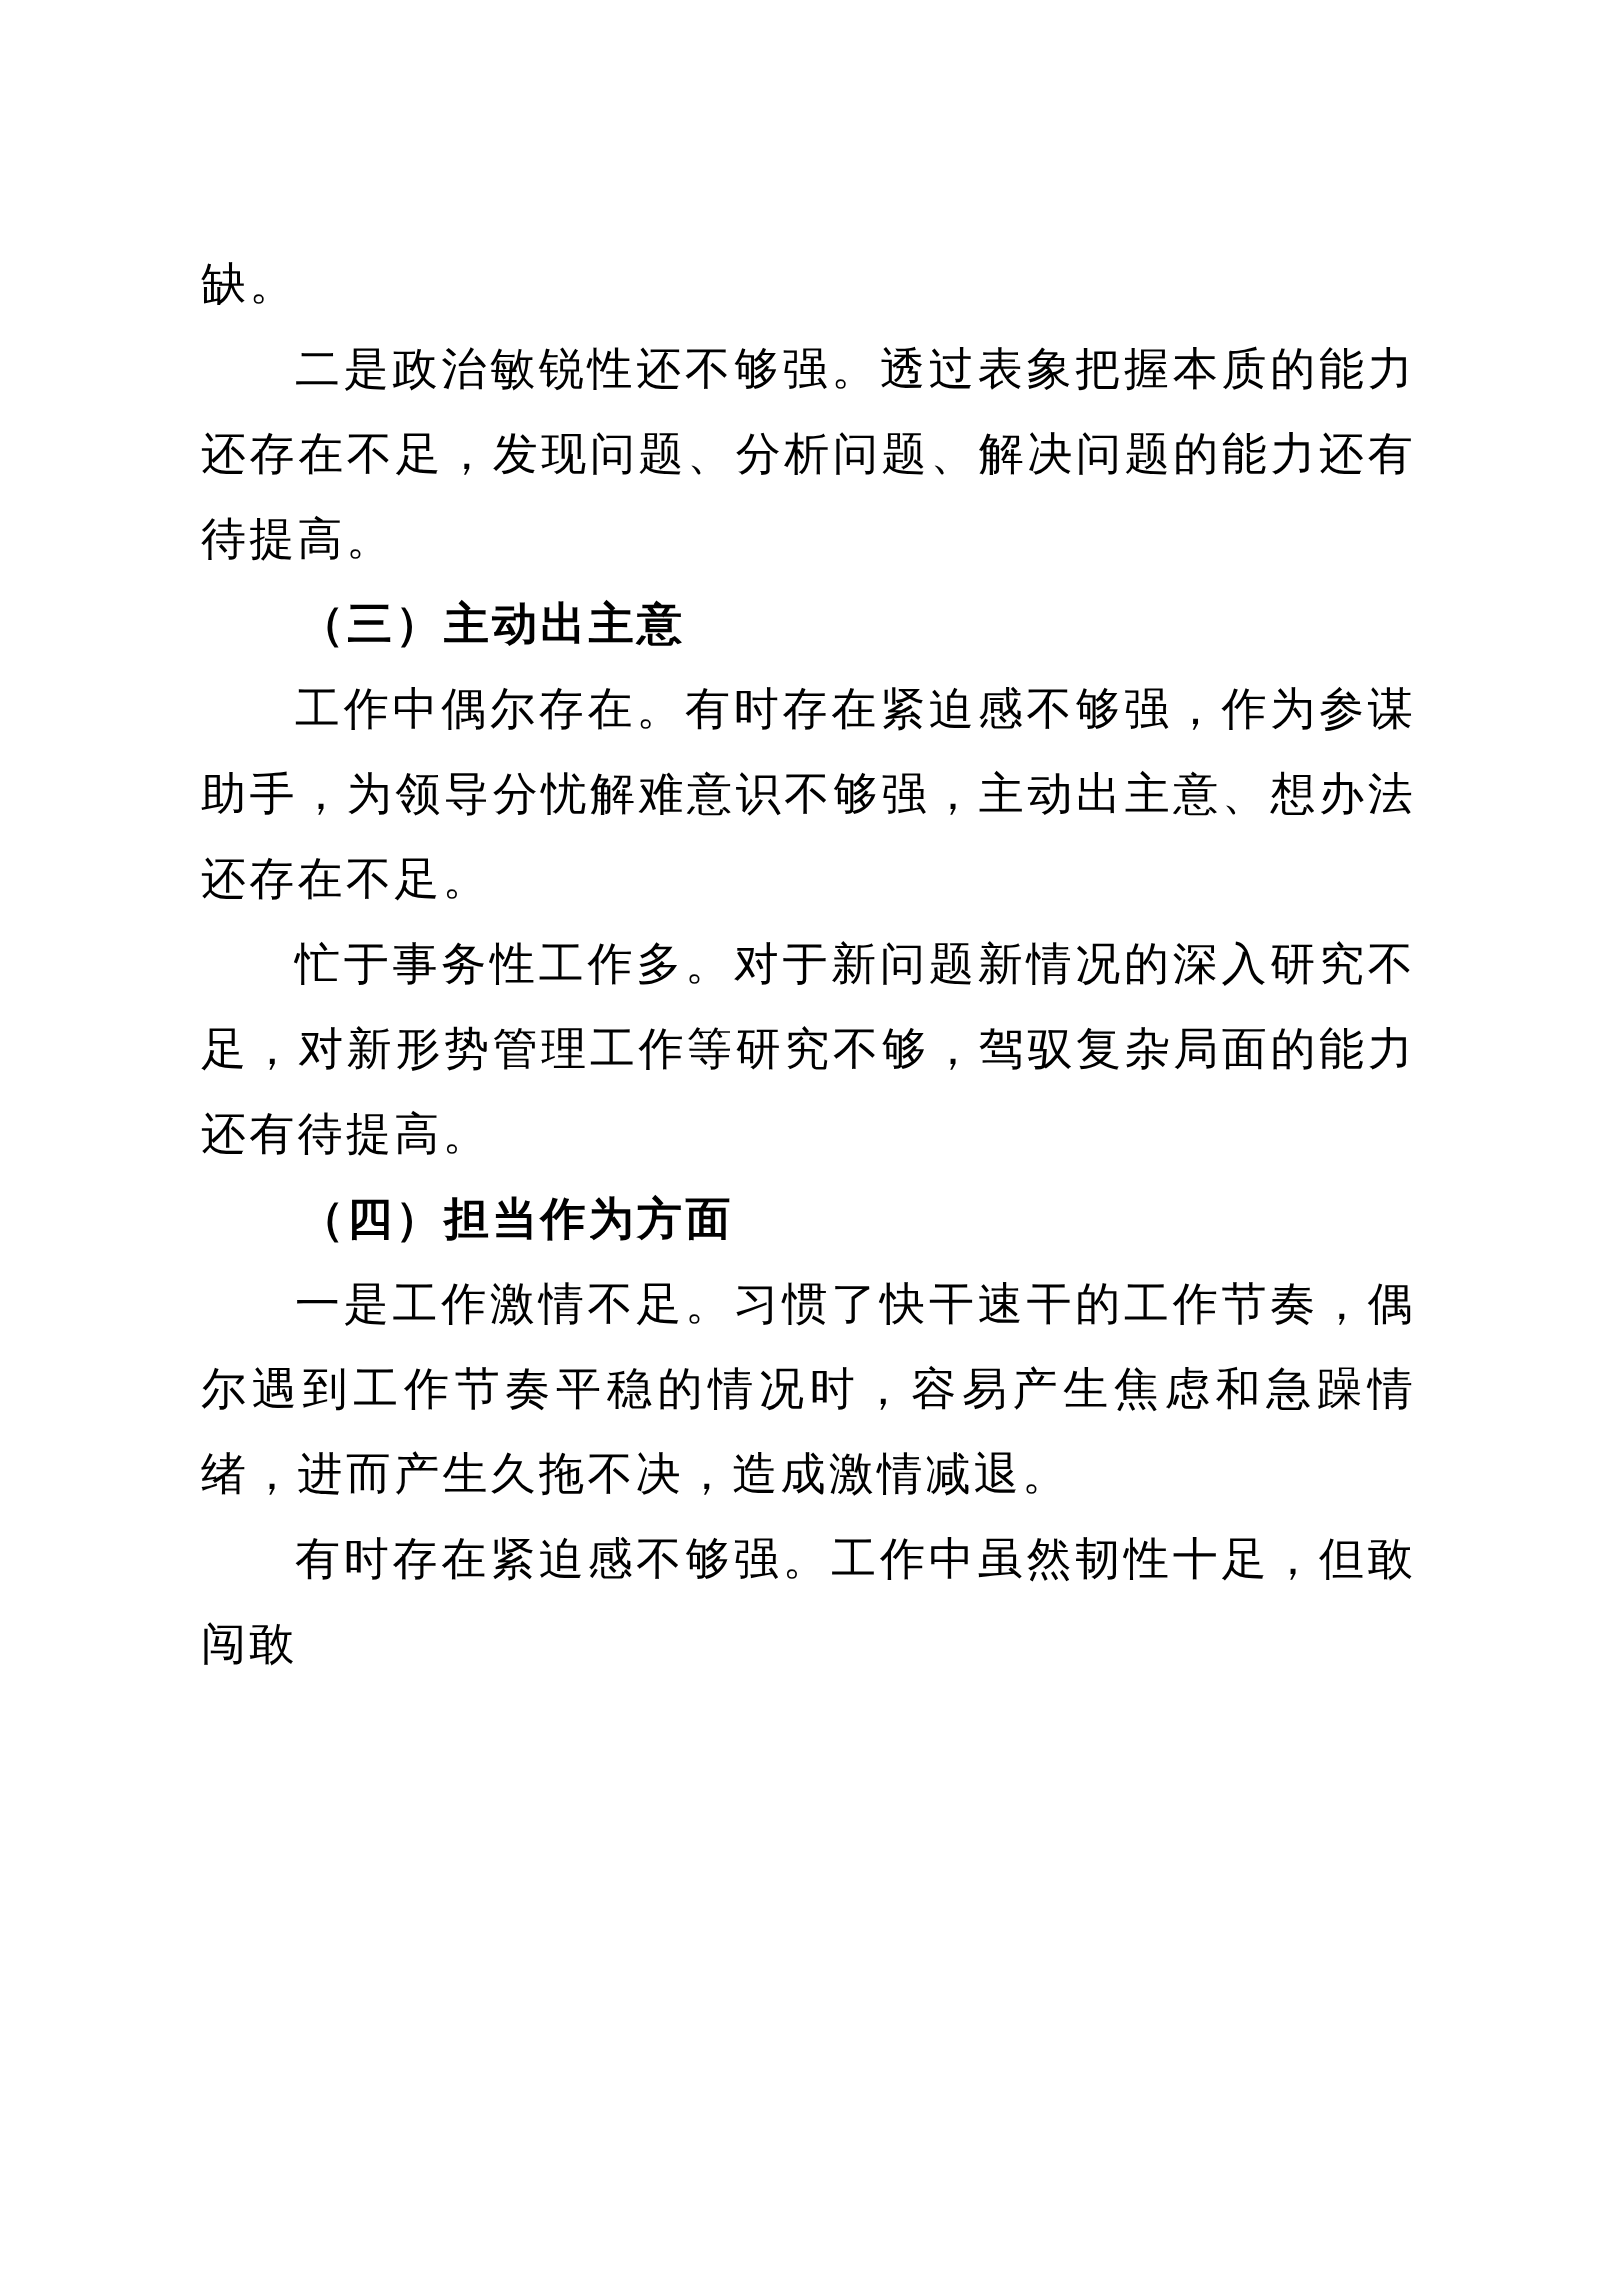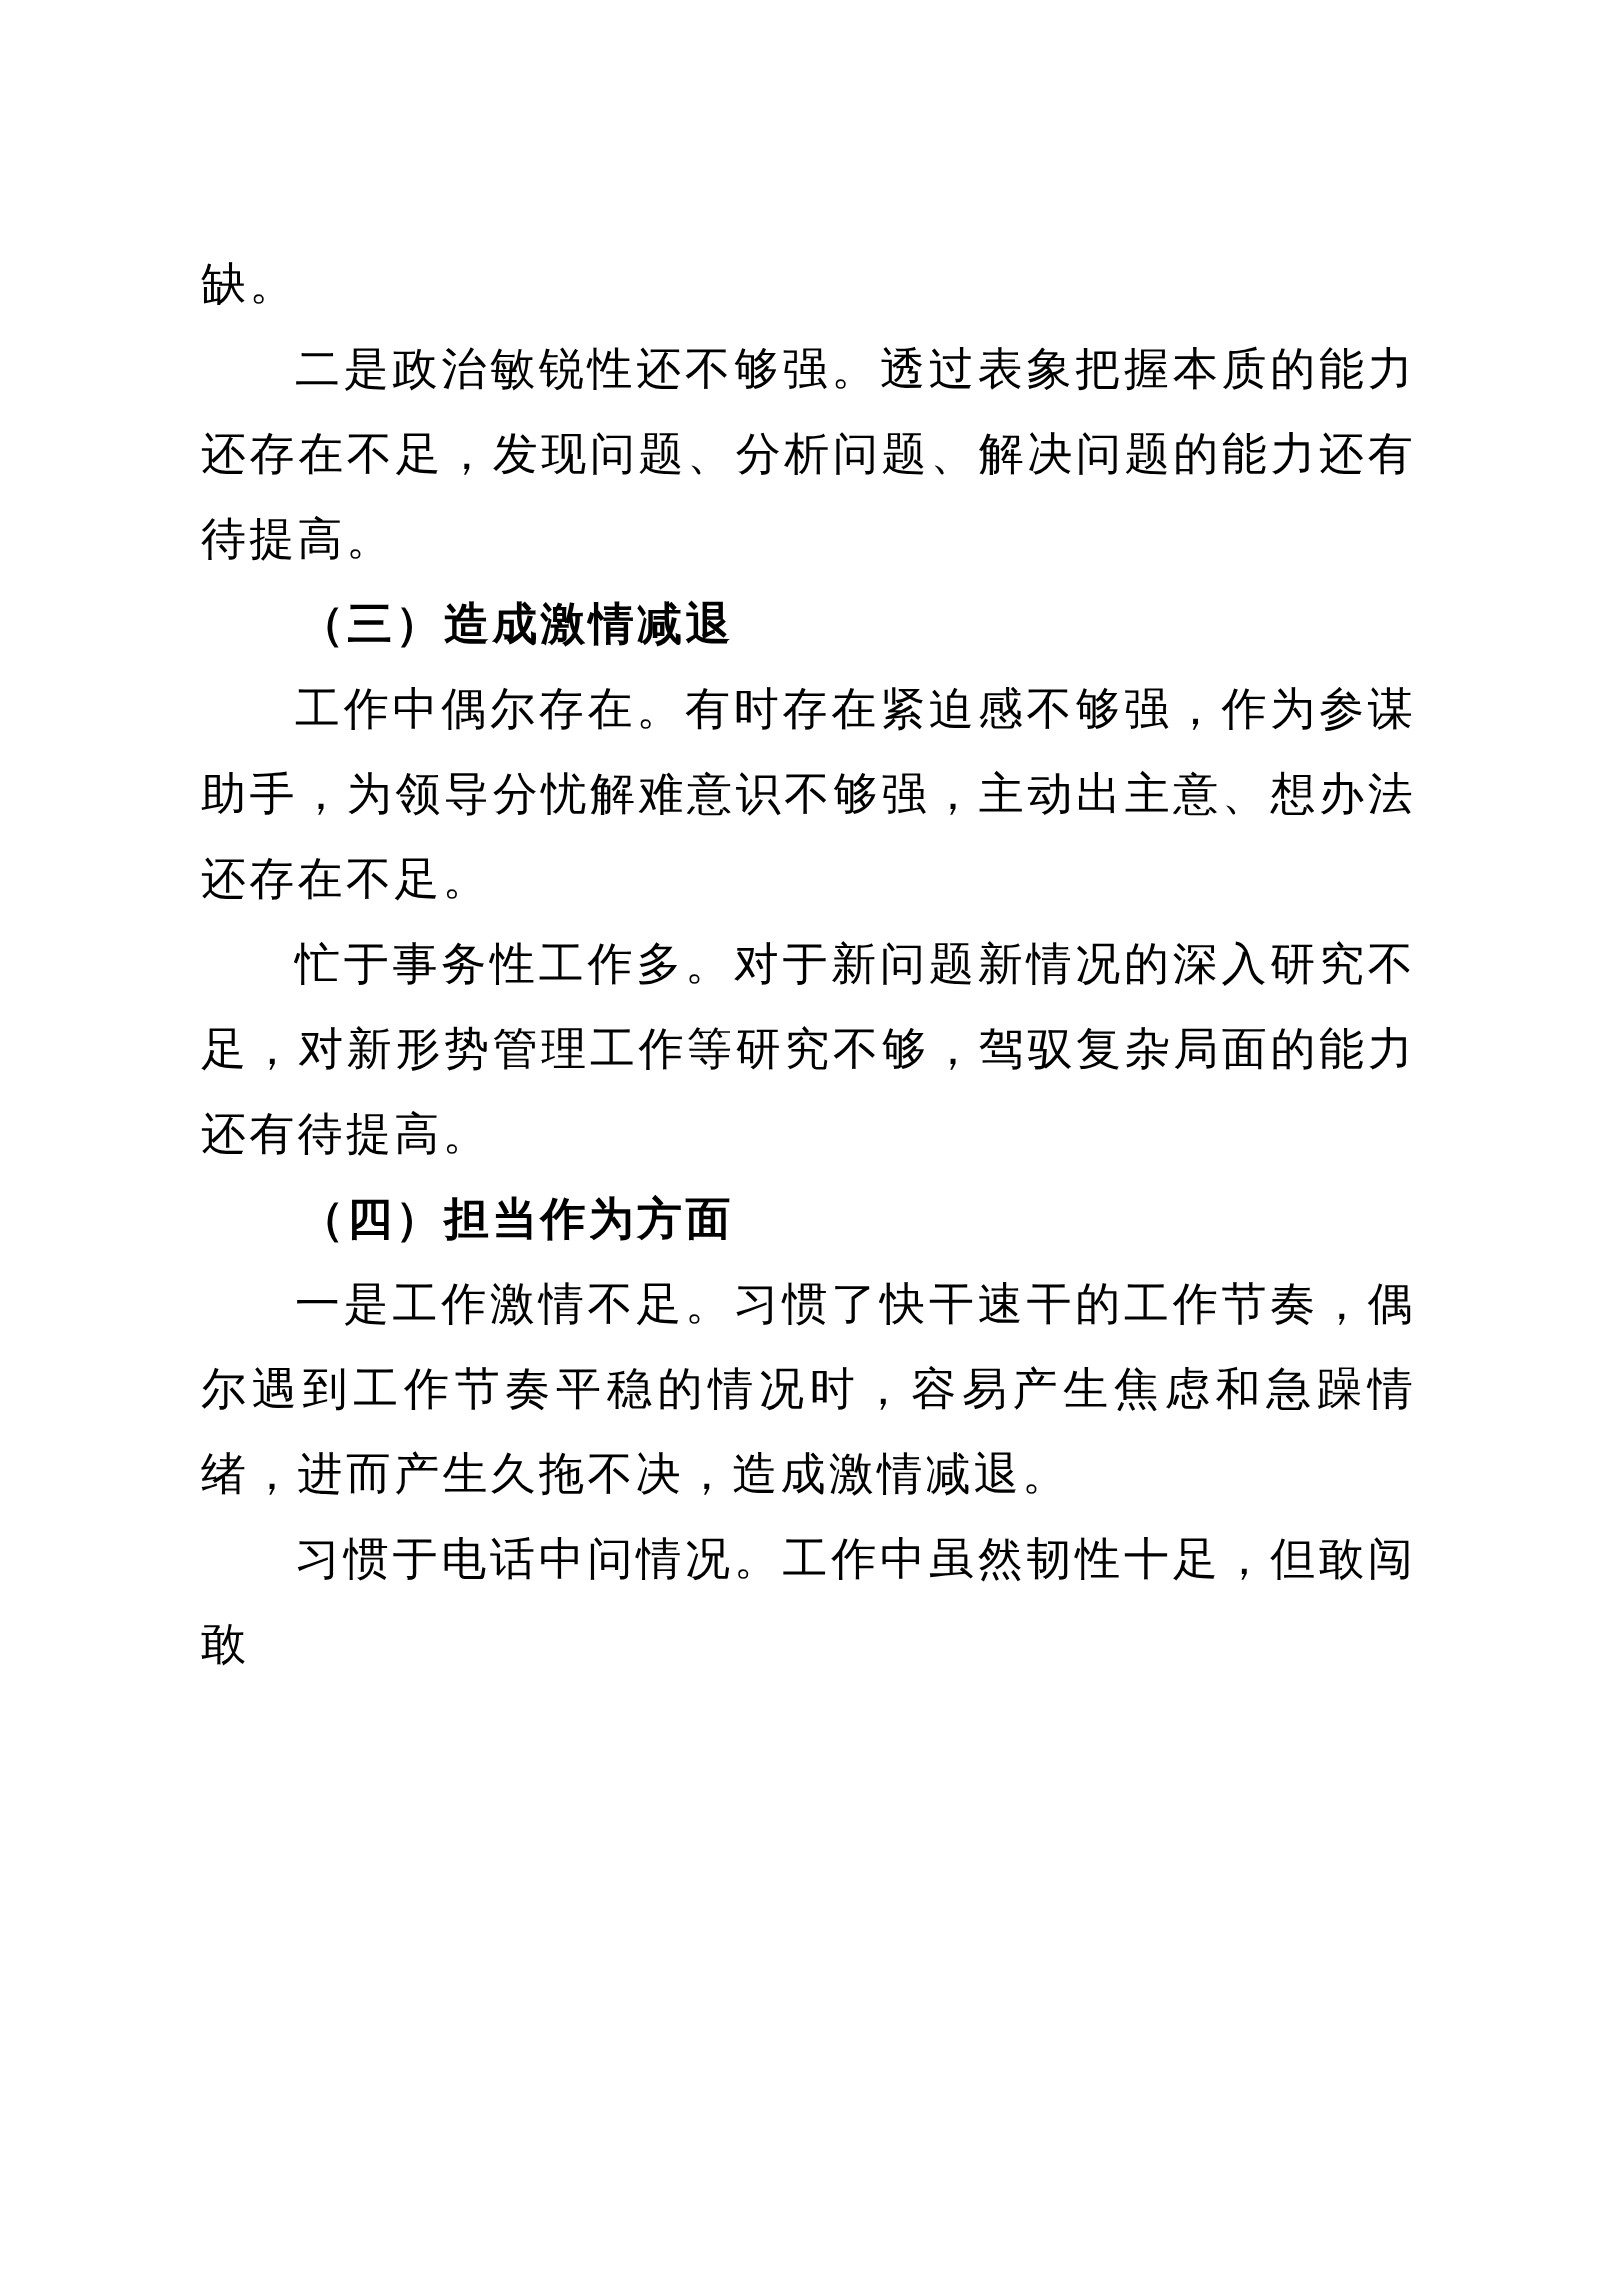--- a/index.html
+++ b/index.html
@@ -49,38 +49,38 @@
   <p class="para">
     <span>缺。</span>
   </p>
 
   <p class="para indent">
     <span class="bold">二是政治敏锐性还不够强。</span><span>透过表象把握本质的能力还存在不足，发现问题、分析问题、解决问题的能力还有待提高。</span>
   </p>
 
 
   <p class="para heading">
-    <span>（三）造成激情减退</span>
+    <span>（三）主动出主意</span>
   </p>
 
   <p class="para indent">
     <span class="bold">工作中偶尔存在。</span><span>有时存在紧迫感不够强，作为参谋助手，为领导分忧解难意识不够强，主动出主意、想办法还存在不足。</span>
   </p>
 
   <p class="para indent">
     <span class="bold">忙于事务性工作多。</span><span>对于新问题新情况的深入研究不足，对新形势管理工作等研究不够，驾驭复杂局面的能力还有待提高。</span>
   </p>
 
 
   <p class="para heading">
     <span>（四）担当作为方面</span>
   </p>
 
   <p class="para indent">
     <span class="bold">一是工作激情不足。</span><span>习惯了快干速干的工作节奏，偶尔遇到工作节奏平稳的情况时，容易产生焦虑和急躁情绪，进而产生久拖不决，造成激情减退。</span>
   </p>
 
   <p class="para indent">
-    <span class="bold">习惯于电话中问情况。</span><span>工作中虽然韧性十足，但敢闯敢</span>
+    <span class="bold">有时存在紧迫感不够强。</span><span>工作中虽然韧性十足，但敢闯敢</span>
   </p>
 
 </div>
 
 
 </body></html>

